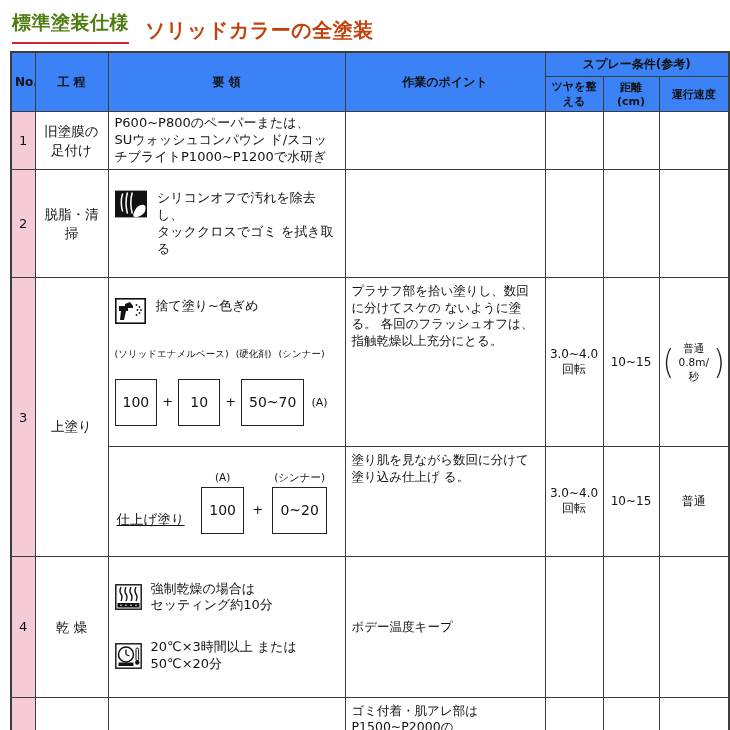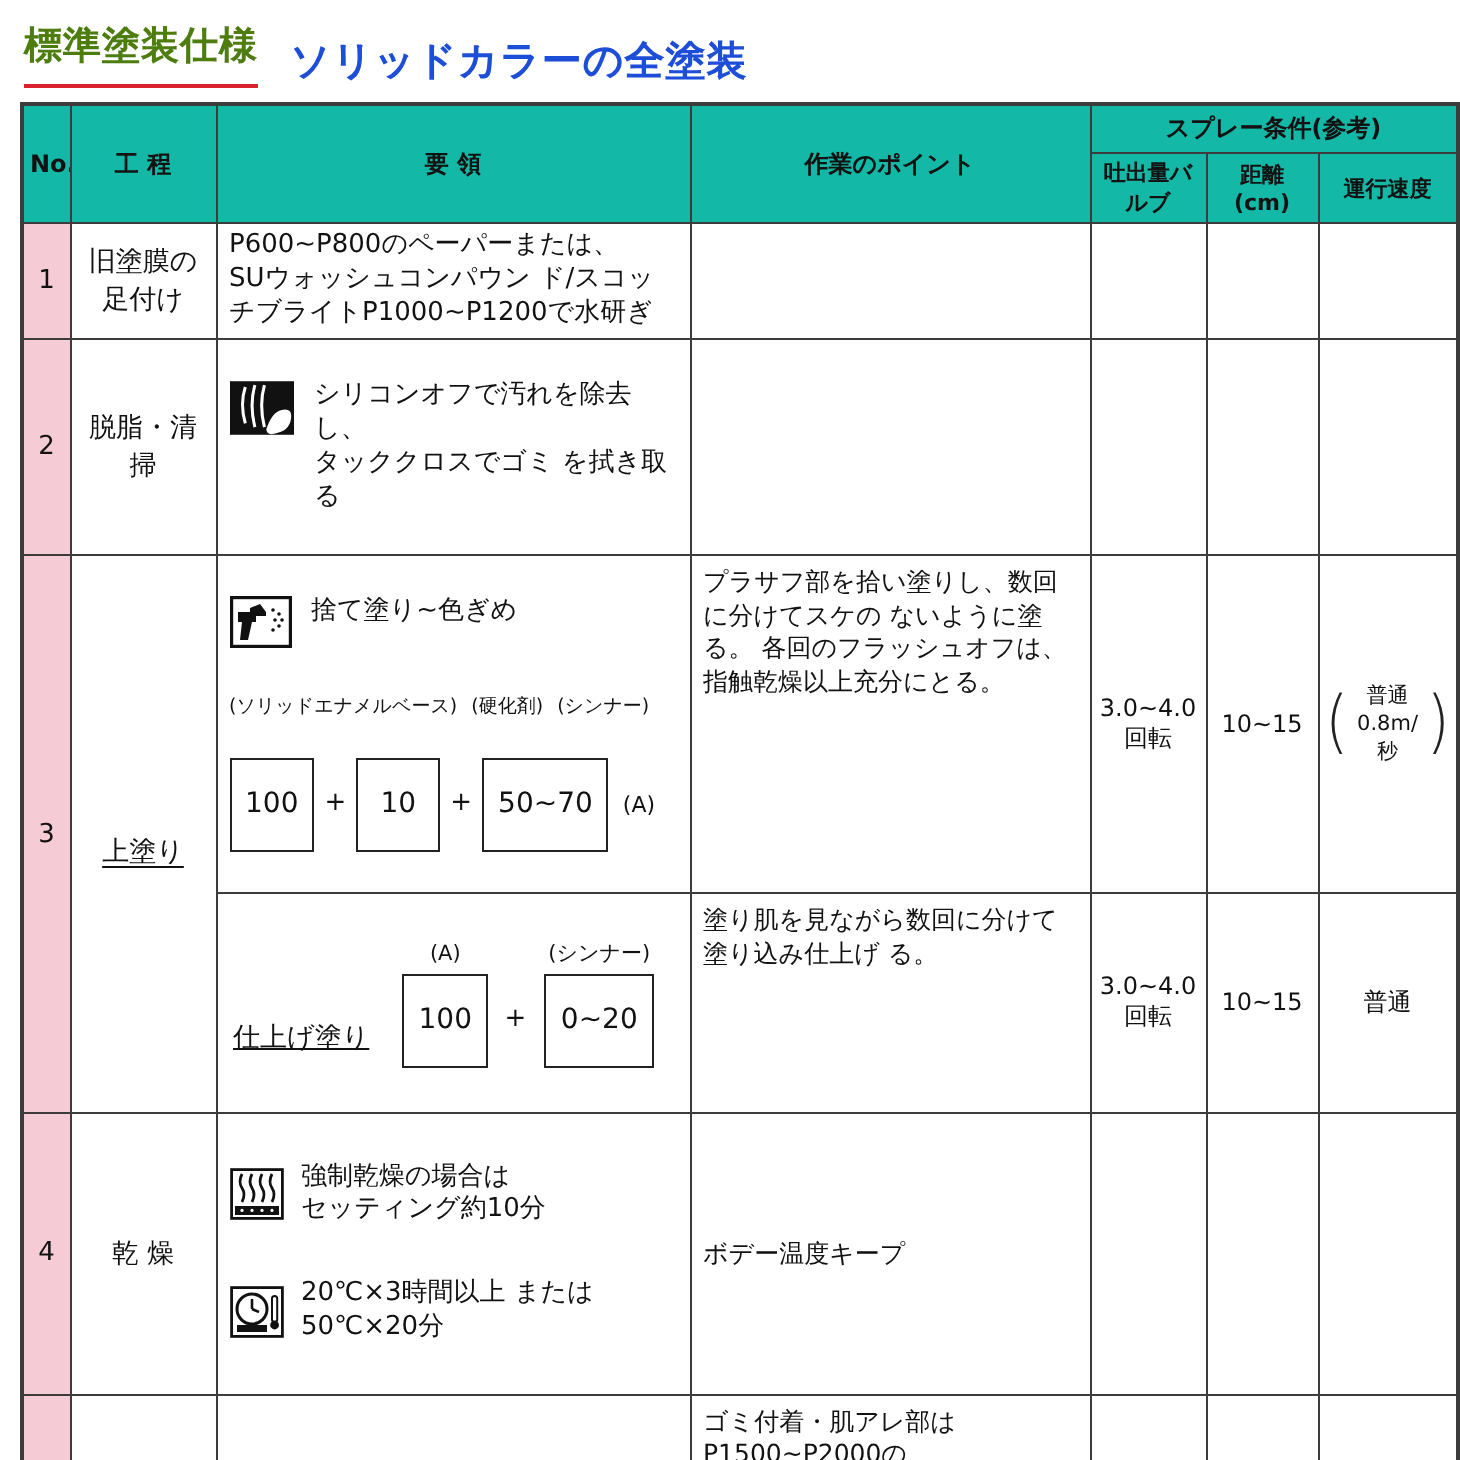--- a/index.html
+++ b/index.html
@@ -6,36 +6,36 @@
   body{
     width:730px;height:730px;background:#ffffff;color:#121212;
     font-family:"DejaVu Sans","Liberation Sans",sans-serif;
     -webkit-font-smoothing:antialiased;
   }
   .page{padding:8px 0 0 10px;}
 
   
   .title-row{display:flex;align-items:flex-end;gap:16px;margin:2px 0 7px 2px;}
   .title-red{color:#4d7c0f;font-weight:bold;font-size:19px;border-bottom:2.5px solid #d9232e;padding-bottom:6px;letter-spacing:.5px;}
-  .title-black{color:#1d4ed8;font-weight:bold;font-size:20px;letter-spacing:.5px;}
+  .title-black{color:#c2410c;font-weight:bold;font-size:20px;letter-spacing:.5px;}
 
   
   table{border-collapse:collapse;table-layout:fixed;width:718px;border:2px solid #3c3c3c;}
   th,td{border:1px solid #3c3c3c;padding:2px 3px;overflow:hidden;}
-  thead th{background:#14b8a6;font-weight:bold;}
+  thead th{background:#3b82f6;font-weight:bold;}
   .h1 th{font-size:12px;height:19px;}
   .h2 th{font-size:11px;height:16px;font-weight:bold;}
   td{vertical-align:middle;}
   td.no{background:#f5ccd5;text-align:center;font-size:13px;}
   td.process{text-align:center;font-size:13.5px;white-space:pre-line;line-height:1.35;margin-left:38px;}
   td.proc{font-size:13px;padding:3px 6px;white-space:pre-line;line-height:1.3;}
   td.points{font-size:12.5px;vertical-align:top;padding:5px 6px;white-space:pre-line;line-height:1.32;}
   td.points.vmid{vertical-align:middle;}
   td.spray{text-align:center;font-size:12px;white-space:pre-line;line-height:1.25;}
-  .ul{text-decoration:underline;text-underline-offset:3px;}
+  .ul{text-underline-offset:3px;}
 
   .proc-flex{display:flex;align-items:flex-start;gap:10px;}
   .proc-flex .txt{white-space:pre-line;font-size:13px;line-height:1.3;}
 
   .mix-labels{display:flex;gap:7px;font-size:9.5px;margin:7px 0 2px 0;align-items:flex-end;}
   .mix-row{display:flex;align-items:center;gap:5px;font-size:13px;}
   .mbox{border:1.5px solid #222;padding:13px 7px;font-size:14px;line-height:19px;text-align:center;min-width:26px;}
   .mix-suffix{font-size:11px;margin-left:2px;}
 
   .fin-row{display:flex;align-items:flex-end;gap:12px;padding:4px 0 2px 2px;}
@@ -72,21 +72,21 @@
     </colgroup>
     <thead>
       <tr class="h1">
         <th rowspan="2">No.</th>
         <th rowspan="2">工 程</th>
         <th rowspan="2">要      領</th>
         <th rowspan="2">作業のポイント</th>
         <th colspan="3">スプレー条件(参考)</th>
       </tr>
       <tr class="h2">
-        <th>吐出量バルブ</th>
+        <th>ツヤを整える</th>
         <th>距離(cm)</th>
         <th>運行速度</th>
       </tr>
     </thead>
     <tbody>
 
       <tr style="height:58px">
         <td class="no">1</td>
         <td class="process">旧塗膜の
 足付け</td>

